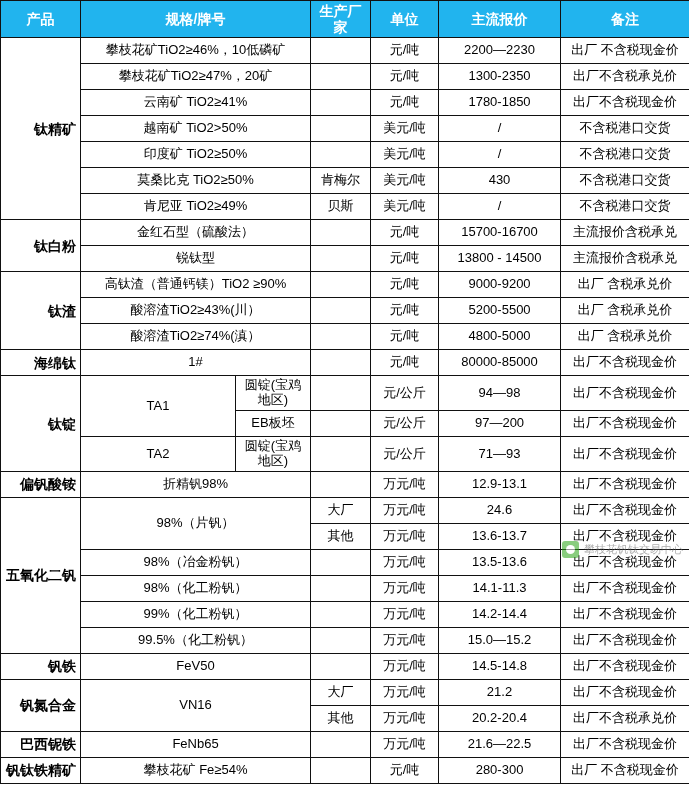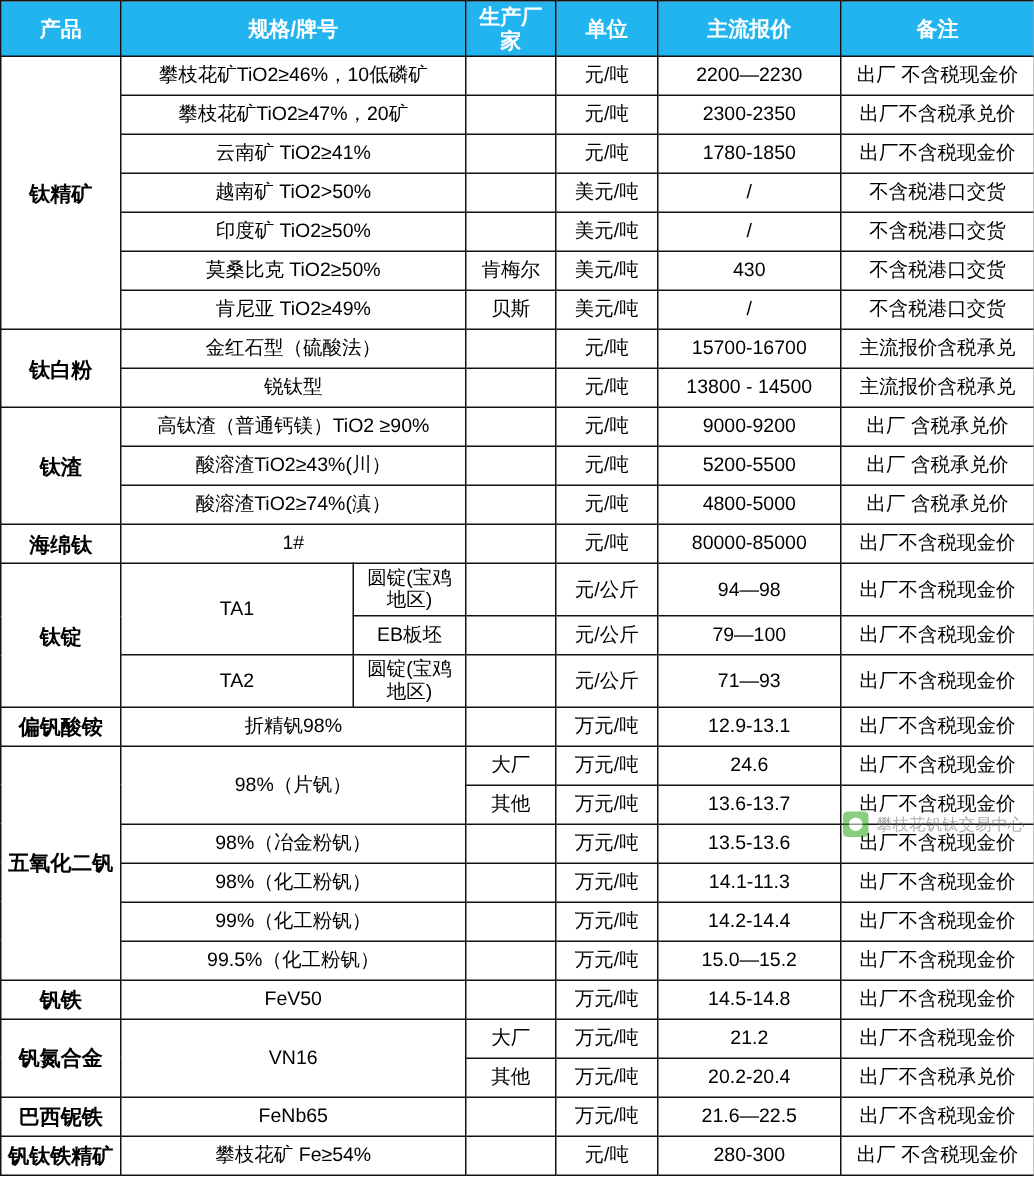--- a/index.html
+++ b/index.html
@@ -27,21 +27,21 @@
   }
   thead th{
     background:#21b4ee;
     color:#ffffff;
     font-weight:bold;
     text-align:center;
     font-size:14px;
     height:30px;
   }
   .c{text-align:center;}
-  .prod{text-align:center;font-weight:bold;font-size:14px;}
+  .prod{text-align:right;font-weight:bold;font-size:14px;}
   .spec{text-align:center;font-size:13px;}
   .watermark{
     position:absolute;
     right:6px;
     bottom:4px;
     display:flex;
     align-items:center;
     gap:5px;
     opacity:.55;
   }
@@ -91,21 +91,21 @@
           <td class="spec" colspan="2">攀枝花矿TiO2≥46%，10低磷矿</td>
           <td class="c"></td>
           <td class="c">元/吨</td>
           <td class="c">2200—2230</td>
           <td class="c">出厂 不含税现金价</td>
         </tr>
         <tr>
           <td class="spec" colspan="2">攀枝花矿TiO2≥47%，20矿</td>
           <td class="c"></td>
           <td class="c">元/吨</td>
-          <td class="c">2300-2350</td>
+          <td class="c">1300-2350</td>
           <td class="c">出厂不含税承兑价</td>
         </tr>
         <tr>
           <td class="spec" colspan="2">云南矿 TiO2≥41%</td>
           <td class="c"></td>
           <td class="c">元/吨</td>
           <td class="c">1780-1850</td>
           <td class="c">出厂不含税现金价</td>
         </tr>
         <tr>
@@ -187,21 +187,21 @@
           <td class="spec">圆锭(宝鸡地区)</td>
           <td class="c"></td>
           <td class="c">元/公斤</td>
           <td class="c">94—98</td>
           <td class="c">出厂不含税现金价</td>
         </tr>
         <tr>
           <td class="spec">EB板坯</td>
           <td class="c"></td>
           <td class="c">元/公斤</td>
-          <td class="c">79—100</td>
+          <td class="c">97—200</td>
           <td class="c">出厂不含税现金价</td>
         </tr>
         <tr>
           <td class="spec">TA2</td>
           <td class="spec">圆锭(宝鸡地区)</td>
           <td class="c"></td>
           <td class="c">元/公斤</td>
           <td class="c">71—93</td>
           <td class="c">出厂不含税现金价</td>
         </tr>

